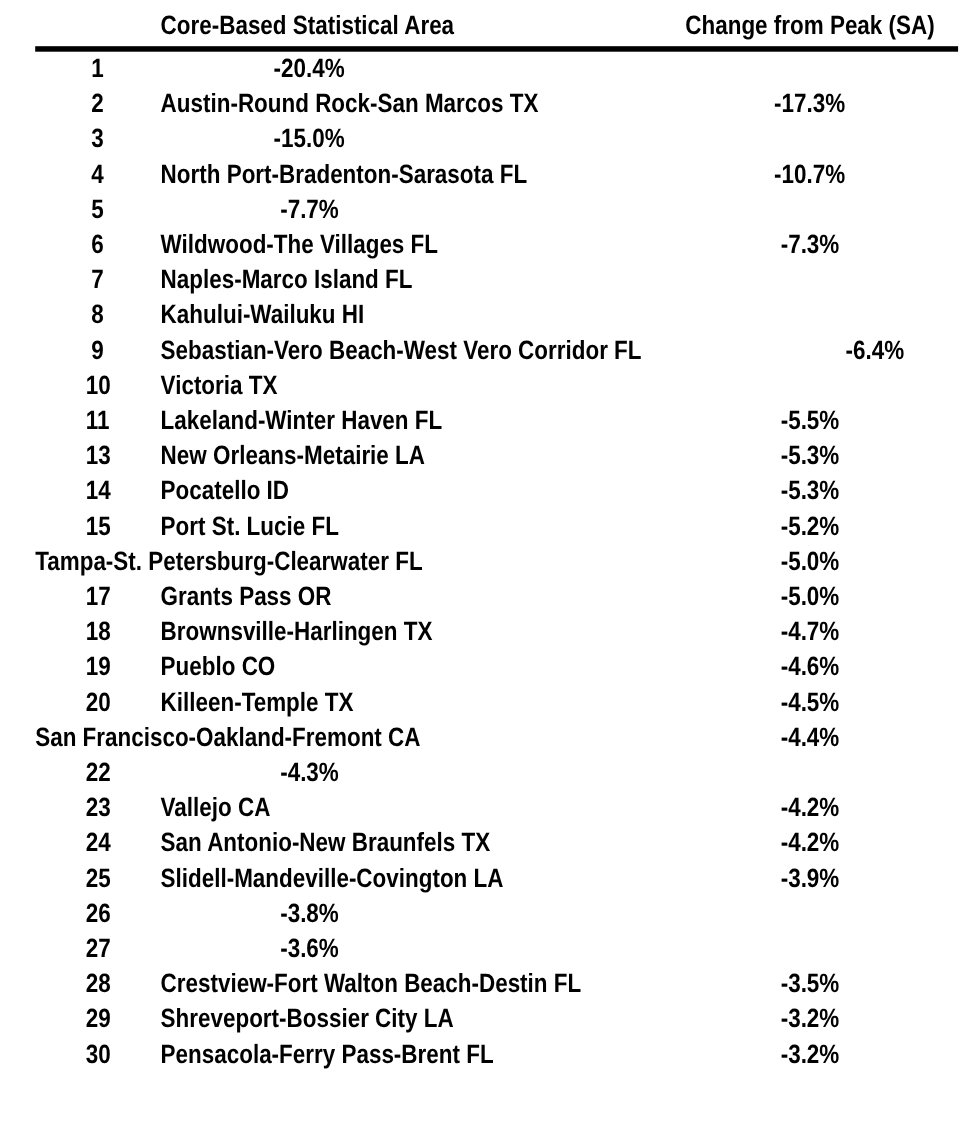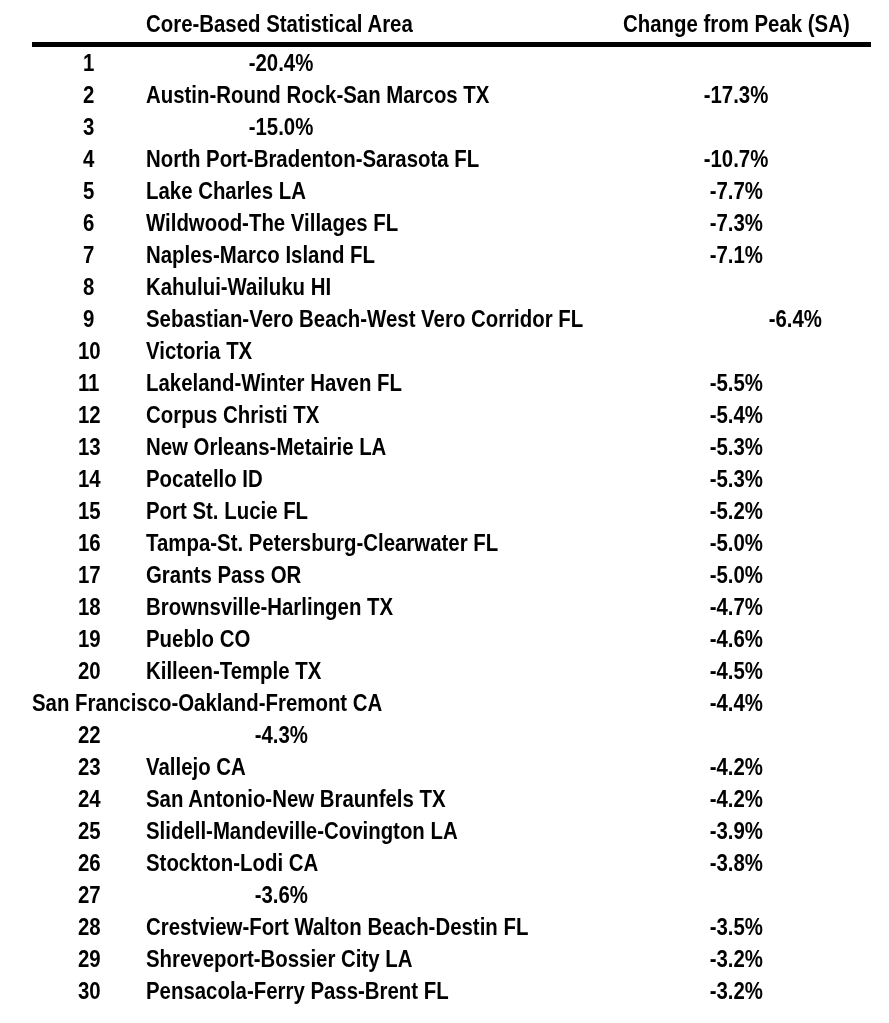--- a/index.html
+++ b/index.html
@@ -117,23 +117,20 @@
     </div>
     <div class="cell col-change">
       <span class="txt">-10.7%</span>
     </div>
   </div>
 
   <div class="body-row">
     <div class="cell col-rank">
       <span class="txt">5</span>
     </div>
-    <div class="cell col-area">
-      <span class="txt">Lake Charles LA</span>
-    </div>
     <div class="cell col-change">
       <span class="txt">-7.7%</span>
     </div>
   </div>
 
   <div class="body-row">
     <div class="cell col-rank">
       <span class="txt">6</span>
     </div>
     <div class="cell col-area">
@@ -144,23 +141,20 @@
     </div>
   </div>
 
   <div class="body-row">
     <div class="cell col-rank">
       <span class="txt">7</span>
     </div>
     <div class="cell col-area">
       <span class="txt">Naples-Marco Island FL</span>
     </div>
-    <div class="cell col-change">
-      <span class="txt">-7.1%</span>
-    </div>
   </div>
 
   <div class="body-row">
     <div class="cell col-rank">
       <span class="txt">8</span>
     </div>
     <div class="cell col-area">
       <span class="txt">Kahului-Wailuku HI</span>
     </div>
   </div>
@@ -191,31 +185,20 @@
       <span class="txt">11</span>
     </div>
     <div class="cell col-area">
       <span class="txt">Lakeland-Winter Haven FL</span>
     </div>
     <div class="cell col-change">
       <span class="txt">-5.5%</span>
     </div>
   </div>
 
-  <div class="body-row">
-    <div class="cell col-rank">
-      <span class="txt">12</span>
-    </div>
-    <div class="cell col-area">
-      <span class="txt">Corpus Christi TX</span>
-    </div>
-    <div class="cell col-change">
-      <span class="txt">-5.4%</span>
-    </div>
-  </div>
 
   <div class="body-row">
     <div class="cell col-rank">
       <span class="txt">13</span>
     </div>
     <div class="cell col-area">
       <span class="txt">New Orleans-Metairie LA</span>
     </div>
     <div class="cell col-change">
       <span class="txt">-5.3%</span>
@@ -240,23 +223,20 @@
     </div>
     <div class="cell col-area">
       <span class="txt">Port St. Lucie FL</span>
     </div>
     <div class="cell col-change">
       <span class="txt">-5.2%</span>
     </div>
   </div>
 
   <div class="body-row">
-    <div class="cell col-rank">
-      <span class="txt">16</span>
-    </div>
     <div class="cell col-area">
       <span class="txt">Tampa-St. Petersburg-Clearwater FL</span>
     </div>
     <div class="cell col-change">
       <span class="txt">-5.0%</span>
     </div>
   </div>
 
   <div class="body-row">
     <div class="cell col-rank">
@@ -356,23 +336,20 @@
       <span class="txt">Slidell-Mandeville-Covington LA</span>
     </div>
     <div class="cell col-change">
       <span class="txt">-3.9%</span>
     </div>
   </div>
 
   <div class="body-row">
     <div class="cell col-rank">
       <span class="txt">26</span>
-    </div>
-    <div class="cell col-area">
-      <span class="txt">Stockton-Lodi CA</span>
     </div>
     <div class="cell col-change">
       <span class="txt">-3.8%</span>
     </div>
   </div>
 
   <div class="body-row">
     <div class="cell col-rank">
       <span class="txt">27</span>
     </div>

